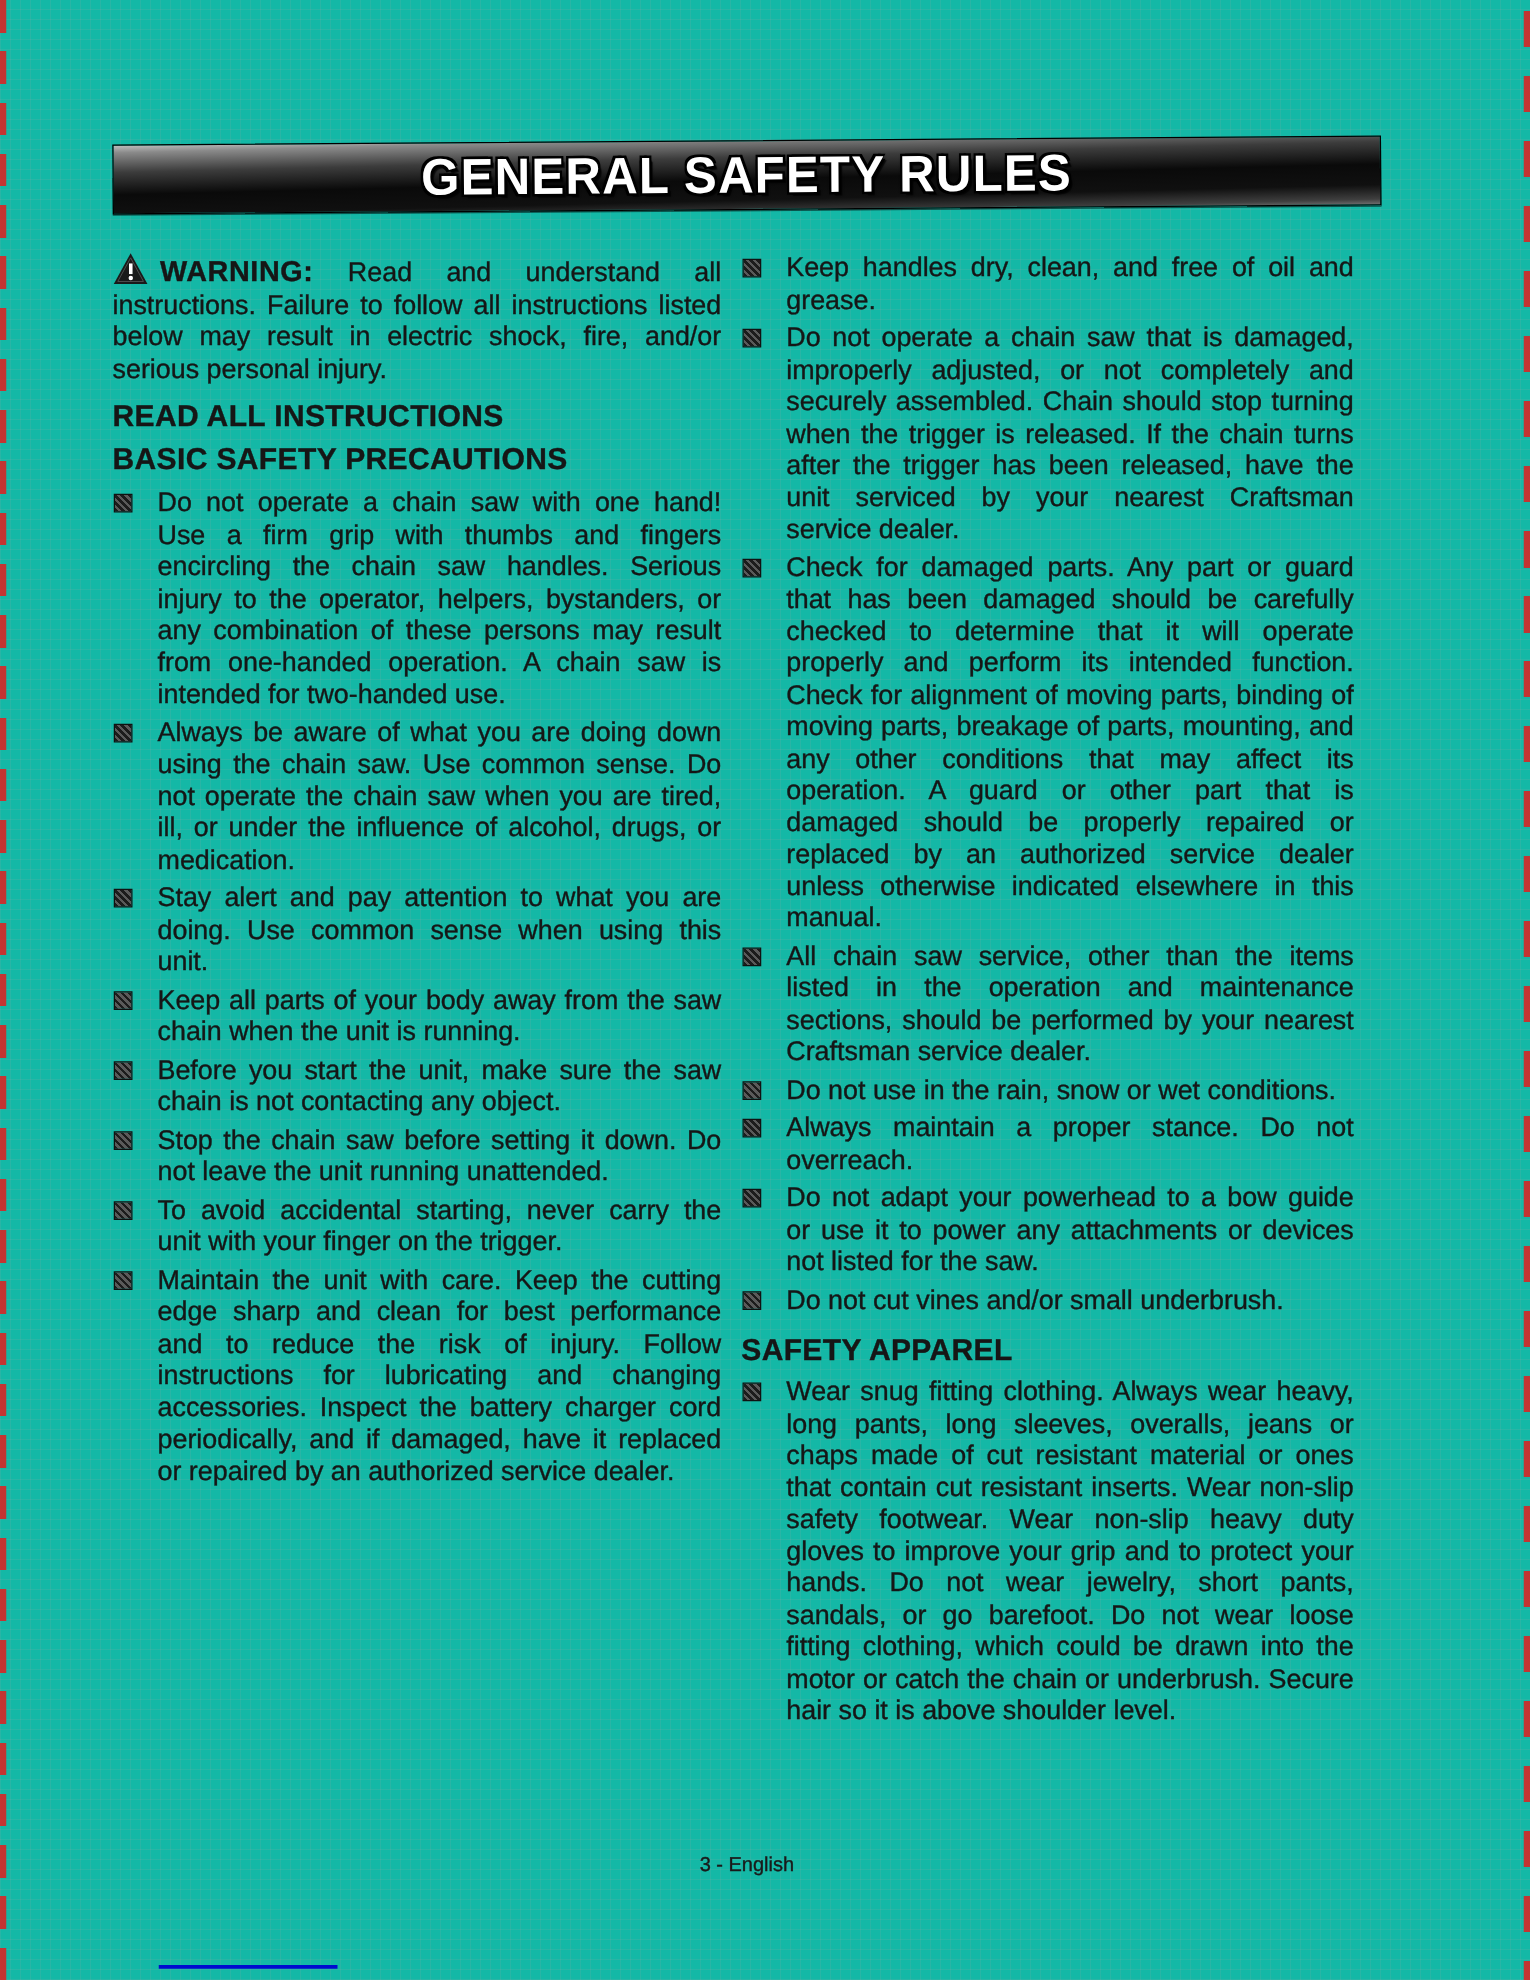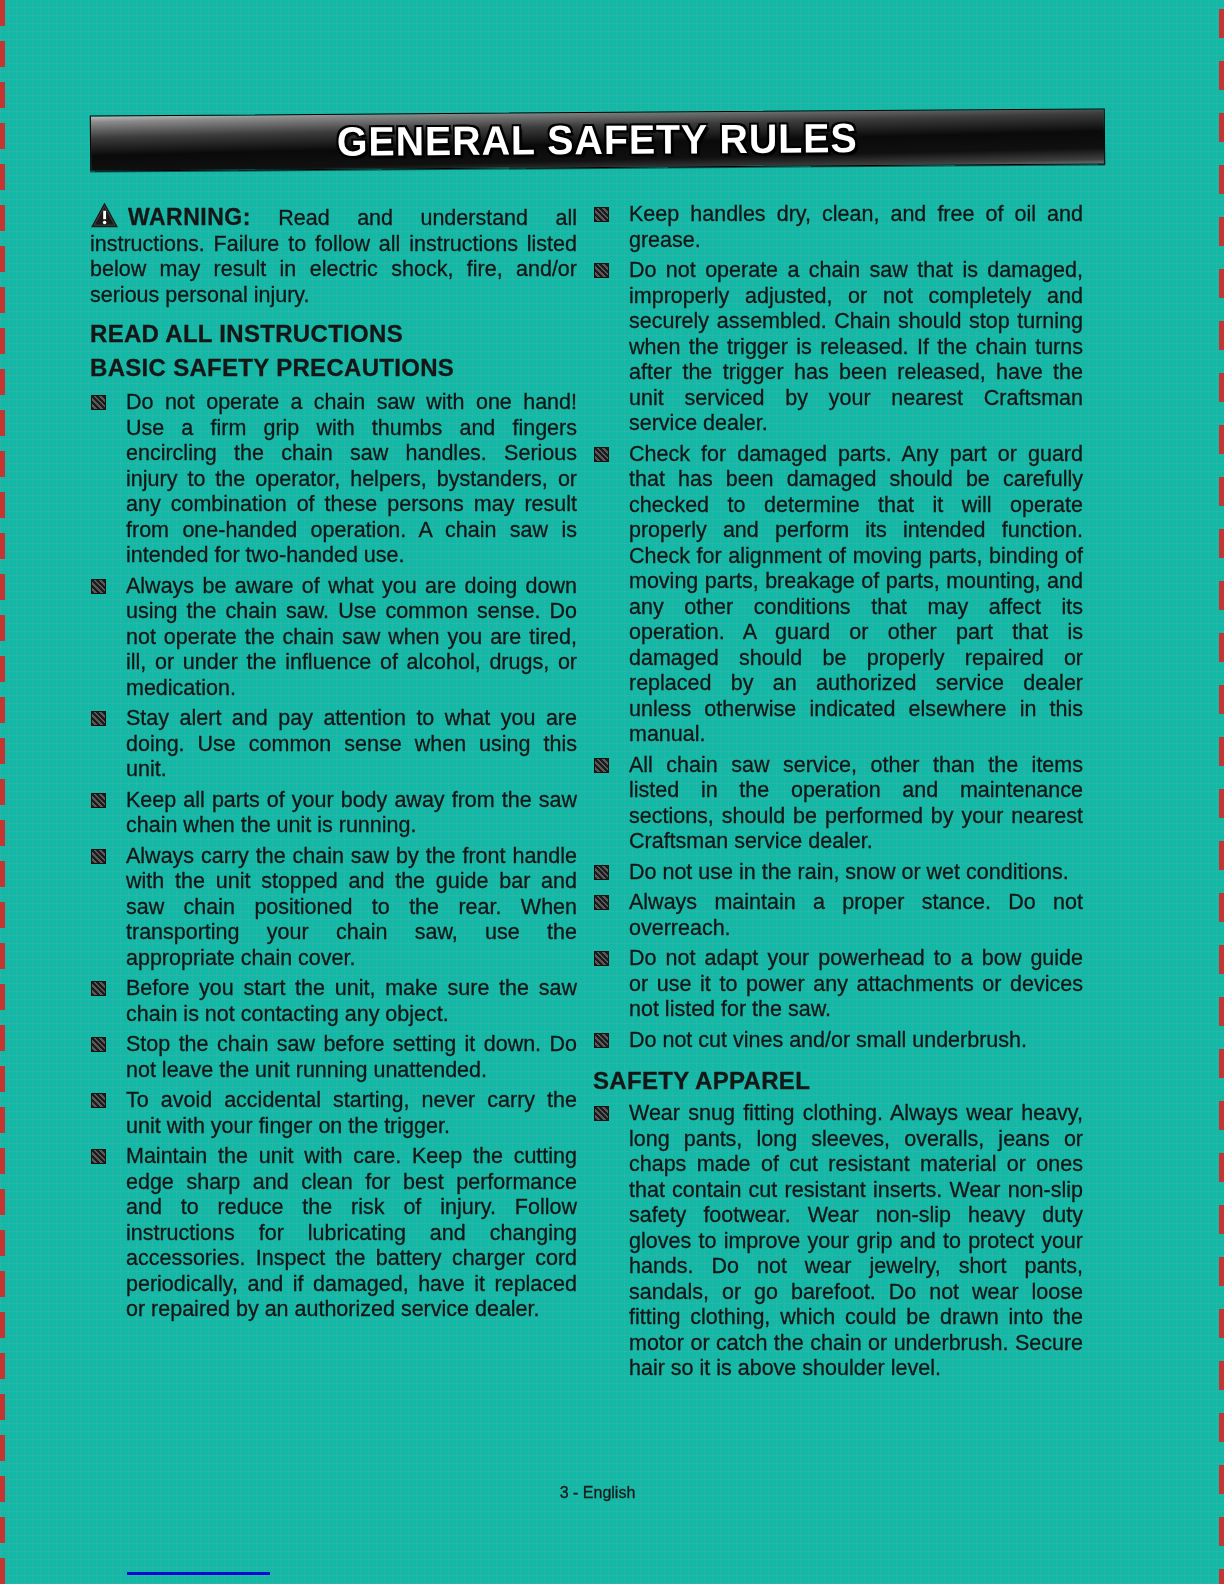--- a/index.html
+++ b/index.html
@@ -136,24 +136,20 @@
           <li>
               <span class="sq"></span>
               <span class="bt">Stay alert and pay attention to what you are doing. Use common sense when using this unit.</span>
             </li>
           <li>
               <span class="sq"></span>
               <span class="bt">Keep all parts of your body away from the saw chain when the unit is running.</span>
             </li>
           <li>
               <span class="sq"></span>
-              <span class="bt">Always carry the chain saw by the front handle with the unit stopped and the guide bar and saw chain positioned to the rear. When transporting your chain saw, use the appropriate chain cover.</span>
-            </li>
-          <li>
-              <span class="sq"></span>
               <span class="bt">Before you start the unit, make sure the saw chain is not contacting any object.</span>
             </li>
           <li>
               <span class="sq"></span>
               <span class="bt">Stop the chain saw before setting it down. Do not leave the unit running unattended.</span>
             </li>
           <li>
               <span class="sq"></span>
               <span class="bt">To avoid accidental starting, never carry the unit with your finger on the trigger.</span>
             </li>

